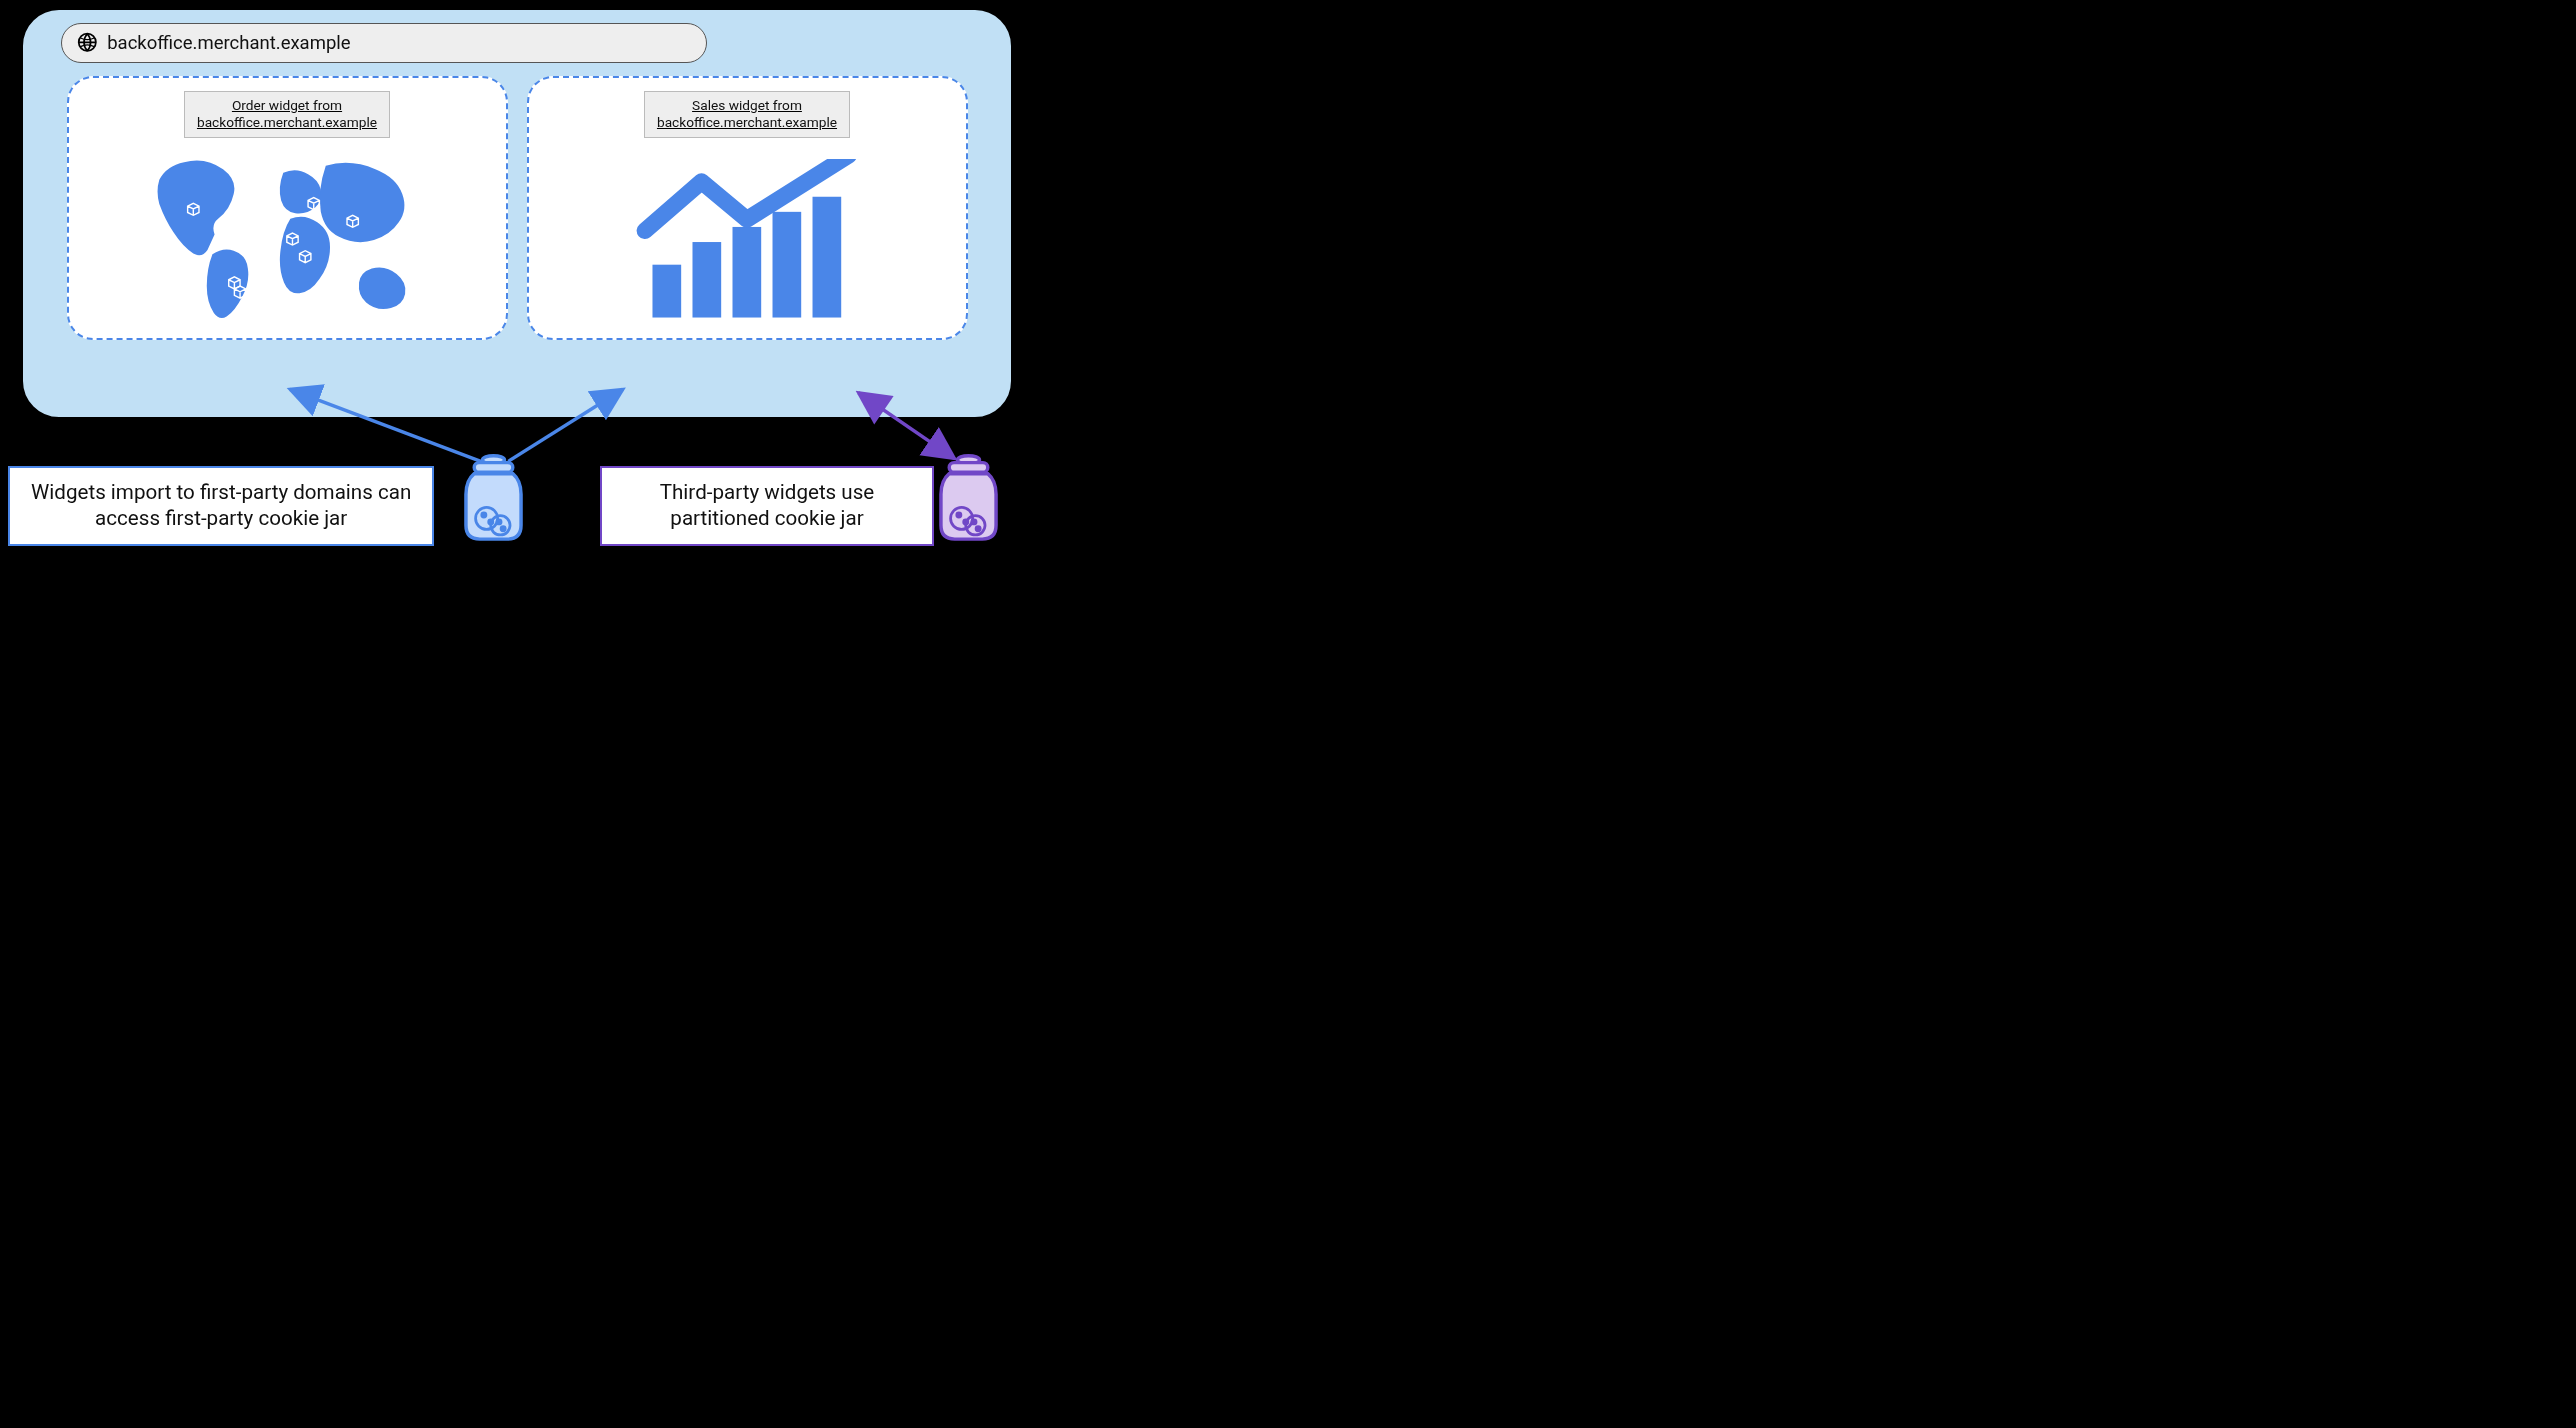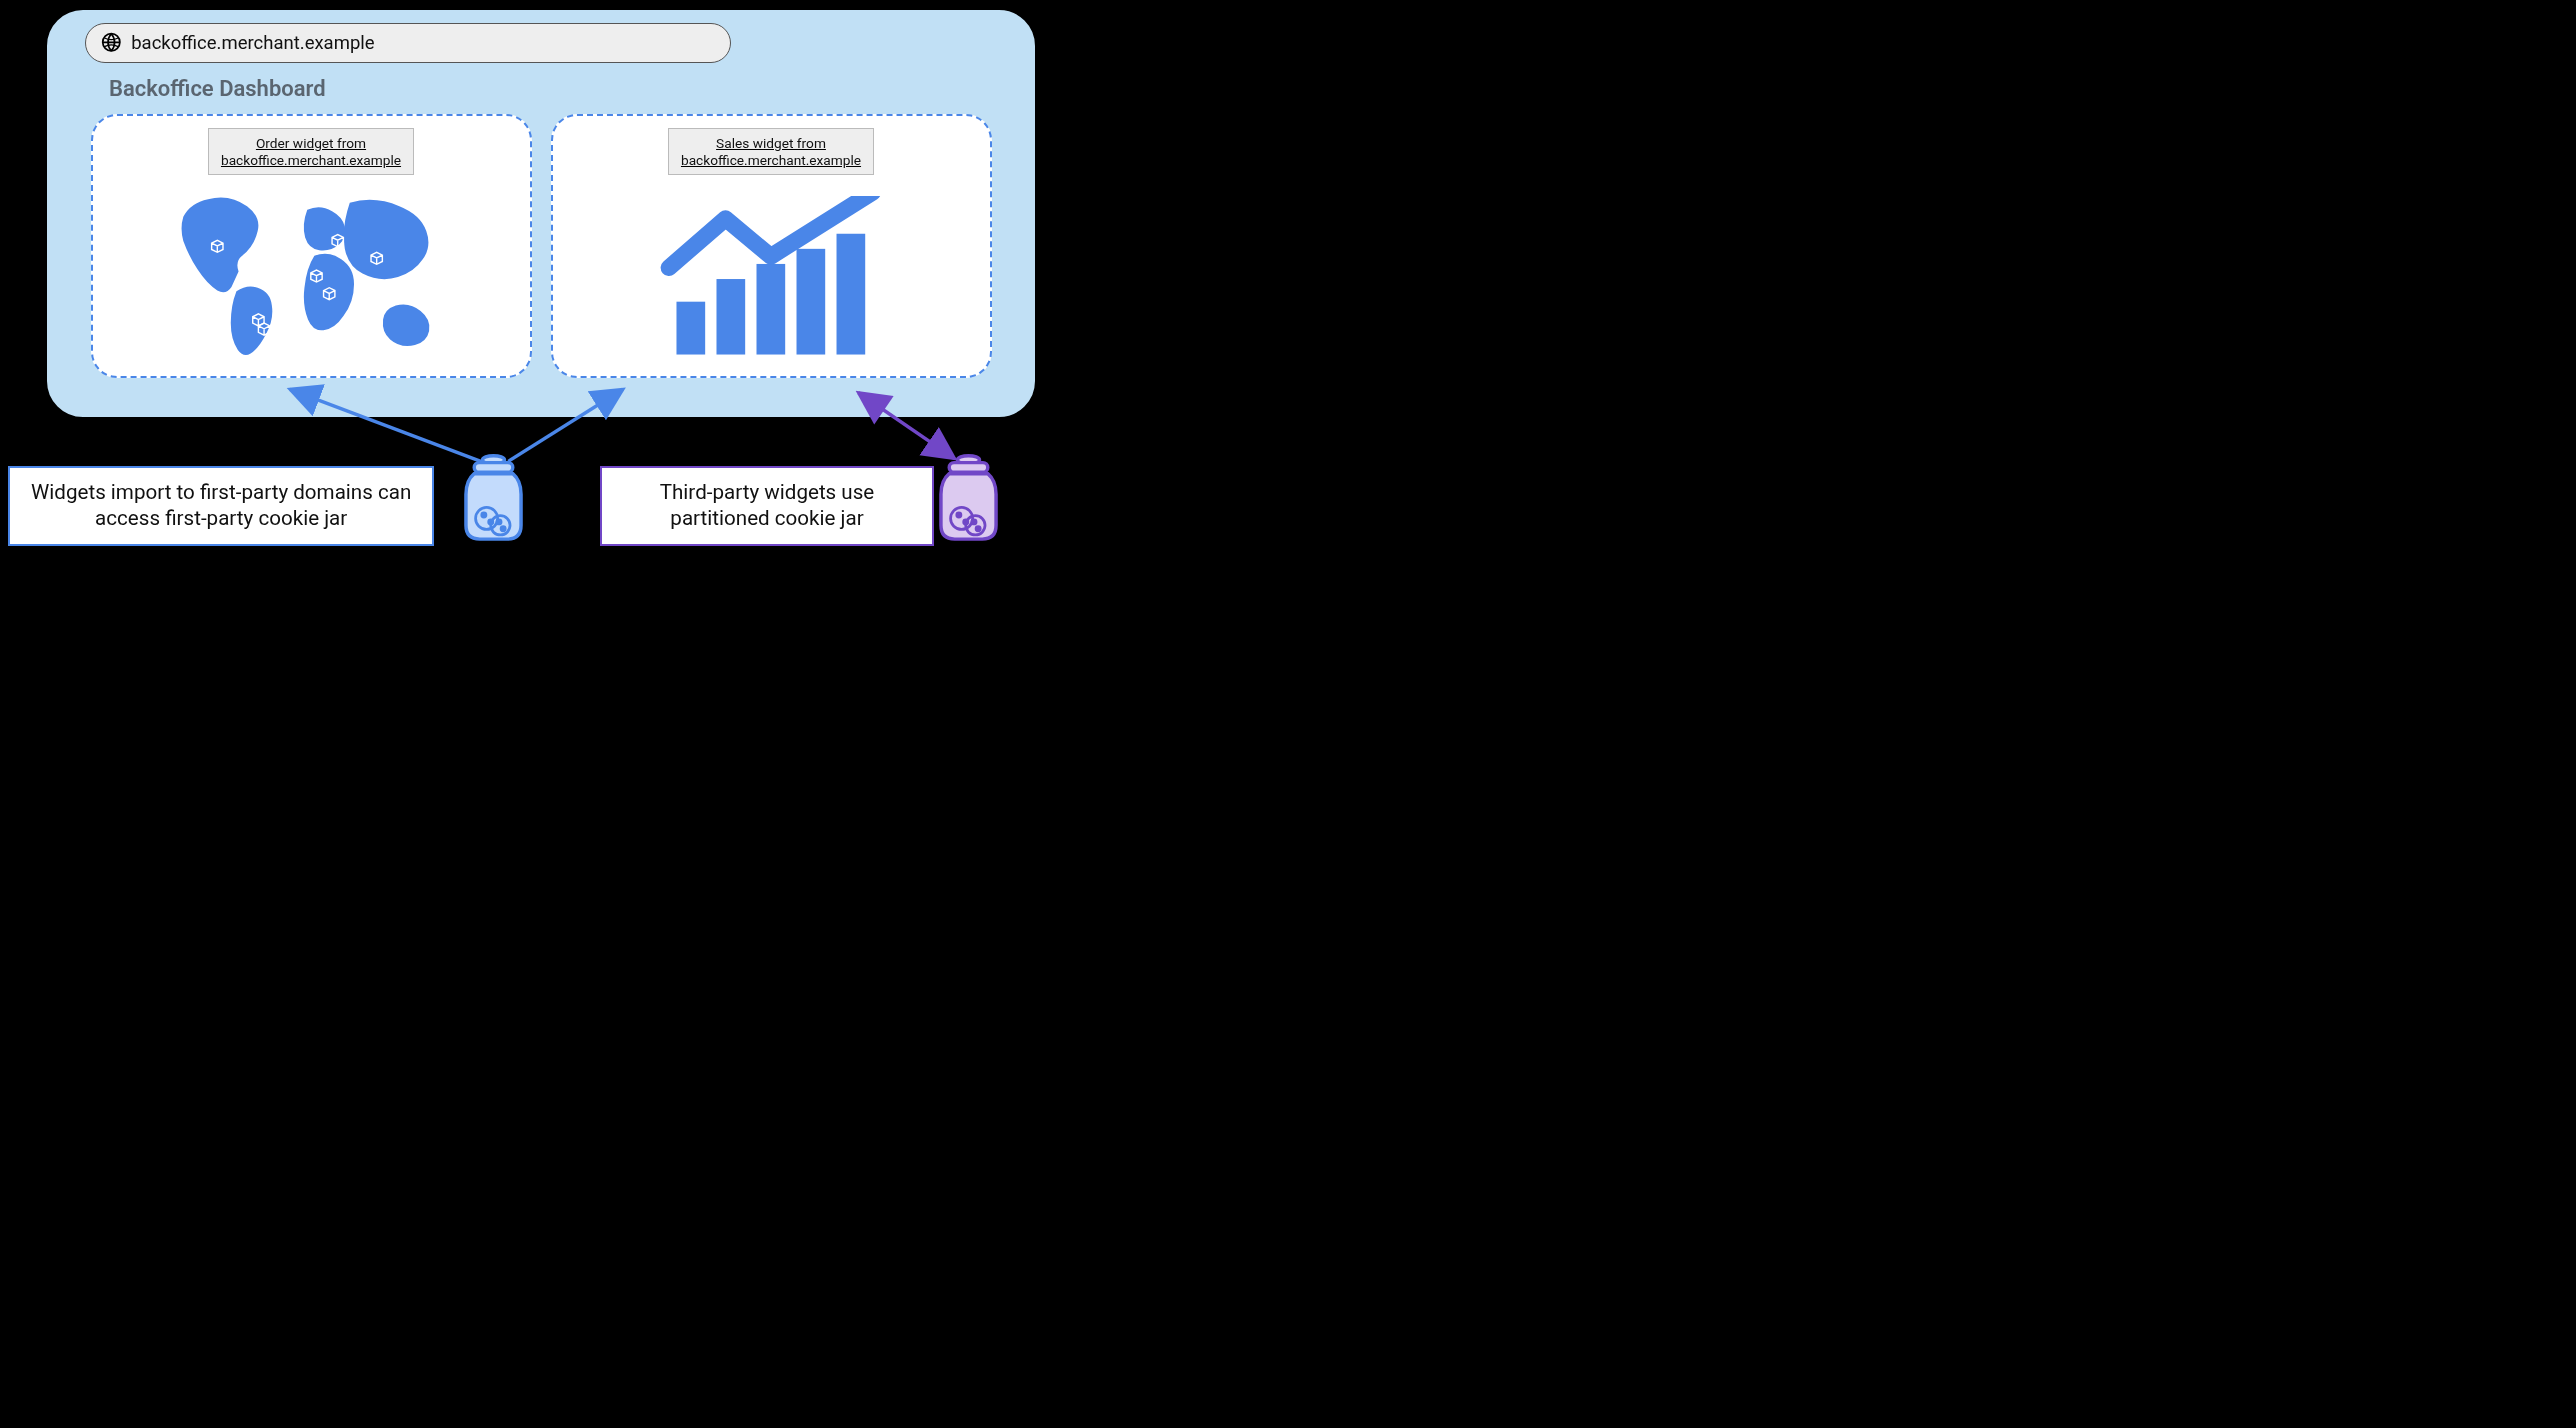--- a/index.html
+++ b/index.html
@@ -7,21 +7,21 @@
       background: #000;
       font-family: -apple-system, BlinkMacSystemFont, "Segoe UI", Roboto, Arial, sans-serif;
       width: 1055px;
       height: 585px;
       position: relative;
       overflow: hidden;
     }
     .browser-frame {
       position: absolute;
       top: 8.2px;
-      left: 45px;
+      left: 21px;
       width: 992px;
       height: 411px;
       background: #c1e0f5;
       border-radius: 38px;
       border: 2.7px solid #000;
       padding: 12.4px 38px 19px 38px;
     }
     .address-bar {
       background: #eeeeee;
       border: 1.4px solid #555;
@@ -163,21 +163,20 @@
 <div class="browser-frame">
   <div class="address-bar">
     <svg class="globe-icon" viewBox="0 0 24 24">
       <circle cx="12" cy="12" r="10" fill="none" stroke="#000" stroke-width="2"></circle>
       <path d="M2 12 h20 M12 2 a15 15 0 0 1 0 20 M12 2 a15 15 0 0 0 0 20" fill="none" stroke="#000" stroke-width="2"></path>
       <path d="M4 7 q8 4 16 0 M4 17 q8 -4 16 0" fill="none" stroke="#000" stroke-width="1.5"></path>
     </svg>
     <span class="address-text">backoffice.merchant.example</span>
   </div>
 
-  <div class="page-title">Backoffice Dashboard</div>
 
   <div class="widgets-row">
 
     <div class="widget fp">
       <div class="widget-label" style="white-space: pre-line;">Order widget from
 backoffice.merchant.example</div>
       <svg class="world-map" viewBox="0 0 400 250">
 
         <g fill="#4a86e8">
 

